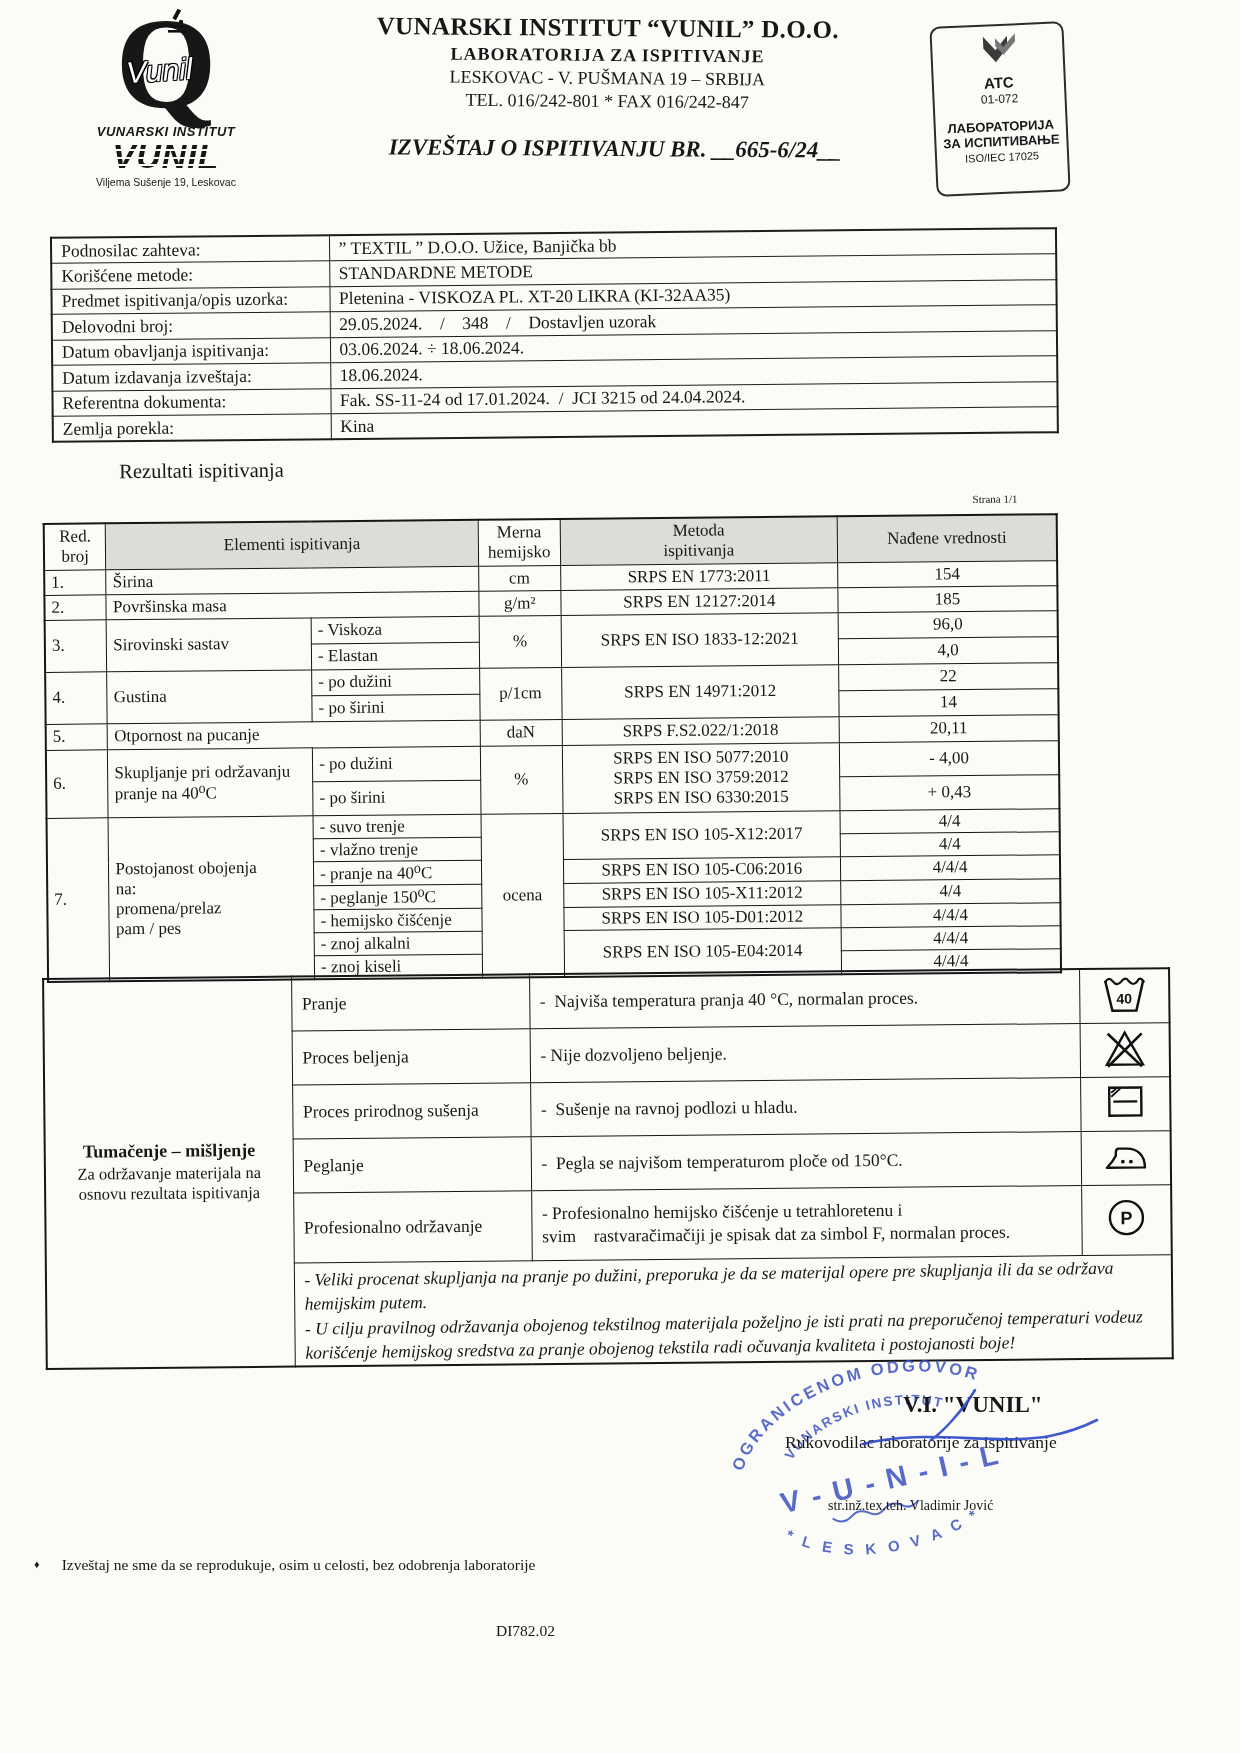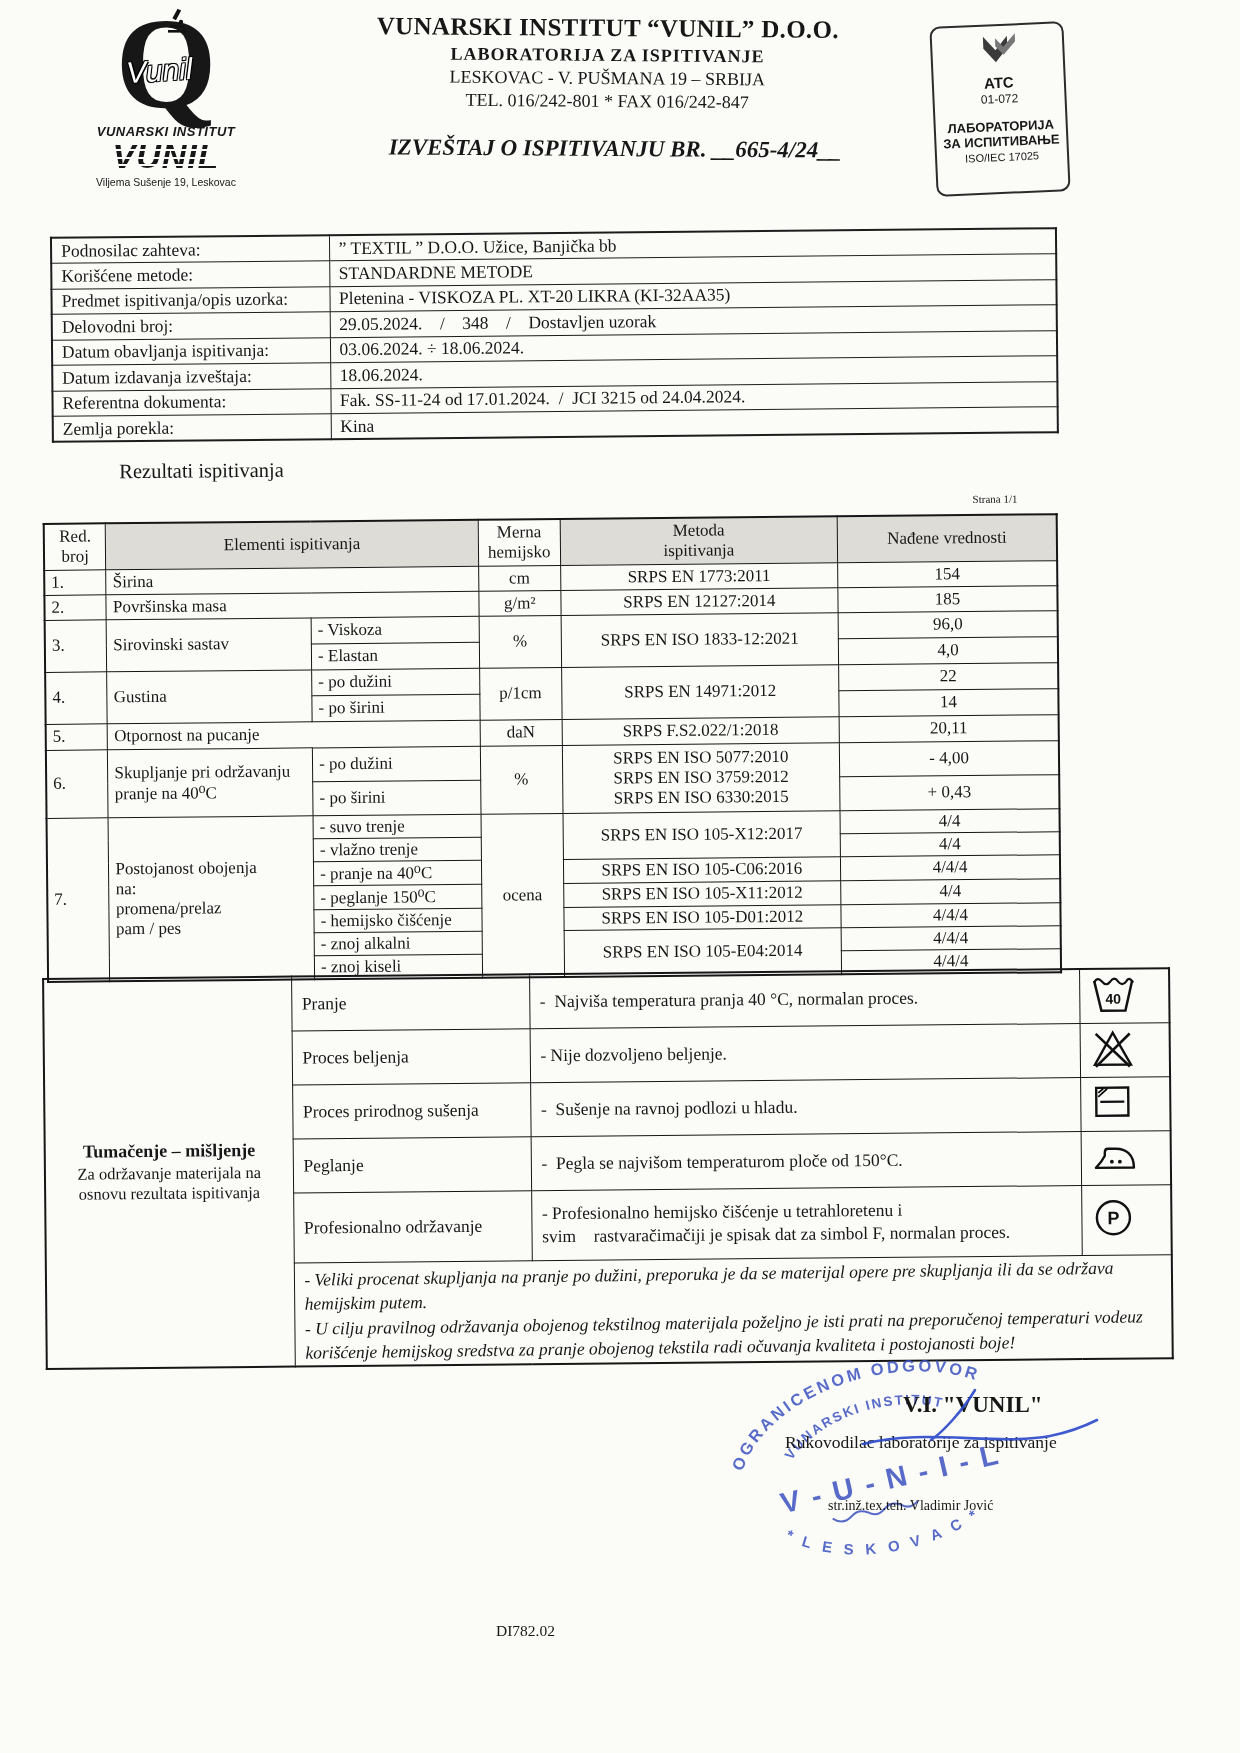--- a/index.html
+++ b/index.html
@@ -67,21 +67,21 @@
 
   .care{position:absolute;left:40px;top:973px;width:1128px;border:2.5px solid #161616}
   .care td{border:1.5px solid #161616;font-size:17.5px;padding:2px 10px;vertical-align:middle}
   .care tr.ch1 td{height:54px}
   .care tr.ch2 td{height:70px}
   .interp{width:248px;text-align:center}
   .interp .t1{font-size:18px;font-weight:bold}
   .interp .t2{font-size:16.5px;white-space:pre-line;margin-top:2px}
   .clabel{width:238px}
   .cdesc{white-space:pre-wrap;line-height:1.3}
-  .cicon{width:90px;padding:2px}
+  .cicon{width:90px;text-align:center;padding:2px}
   .notes{font-style:italic;font-size:16.5px;white-space:pre-wrap;line-height:1.4;padding:8px 14px;
          transform:rotate(-.3deg)}
 
   
   .stamp{position:absolute;left:690px;top:1355px;width:395px;height:215px}
   .sig-company{position:absolute;left:903px;top:1392px;font-size:23px;font-weight:bold}
   .sig-role{position:absolute;left:785px;top:1432px;font-size:17.5px}
   .sig-name{position:absolute;left:828px;top:1498px;font-size:14px}
   .sig-strokes{position:absolute;left:845px;top:1382px;width:260px;height:150px;pointer-events:none}
 
@@ -113,21 +113,21 @@
 
   <div class="head-center">
     <div class="inst">VUNARSKI INSTITUT “VUNIL” D.O.O.</div>
     <div class="lab">LABORATORIJA ZA ISPITIVANJE</div>
     <div class="addr">LESKOVAC - V. PUŠMANA 19 – SRBIJA</div>
     <div class="tel">TEL. 016/242-801 * FAX  016/242-847</div>
   </div>
 
   <div class="report-title">
     <span>IZVEŠTAJ O ISPITIVANJU BR.</span>
-    <span>__665-4/24__</span>
+    <span>__665-6/24__</span>
   </div>
 
   <div class="atc-box">
     <svg width="44" height="36" viewBox="0 0 44 36">
       <path d="M8,3 L8,15 L20,29 L32,15 L32,3 L20,17 Z" fill="#3a3a3a"></path>
       <path d="M20,5 L28,14 L40,1 L40,9 L28,22 L20,13 Z" fill="#787878"></path>
     </svg>
     <div class="atc-label">ATC</div>
     <div class="atc-code">01-072</div>
     <div class="atc-l1">ЛАБОРАТОРИЈА</div>
@@ -388,17 +388,20 @@
   <div class="sig-name">str.inž.tex.teh. Vladimir Jović</div>
 
   <svg class="sig-strokes" viewBox="0 0 260 150">
     <g fill="none" stroke="#2a48c9" stroke-width="2.6" opacity="0.9" stroke-linecap="round">
       <path d="M130,8 C118,28 98,50 86,58"></path>
       <path d="M18,62 C78,46 150,64 205,54 C225,50 240,44 252,38"></path>
     </g>
   </svg>
 
   <div class="bullets">
+    <div class="bullet-row">
+      <span class="bmark">♦</span><span>Izveštaj ne sme da se reprodukuje, osim u celosti, bez odobrenja laboratorije</span>
+    </div>
   </div>
 
   <div class="doc-code">DI782.02</div>
 
 </div>
 
 </body></html>

